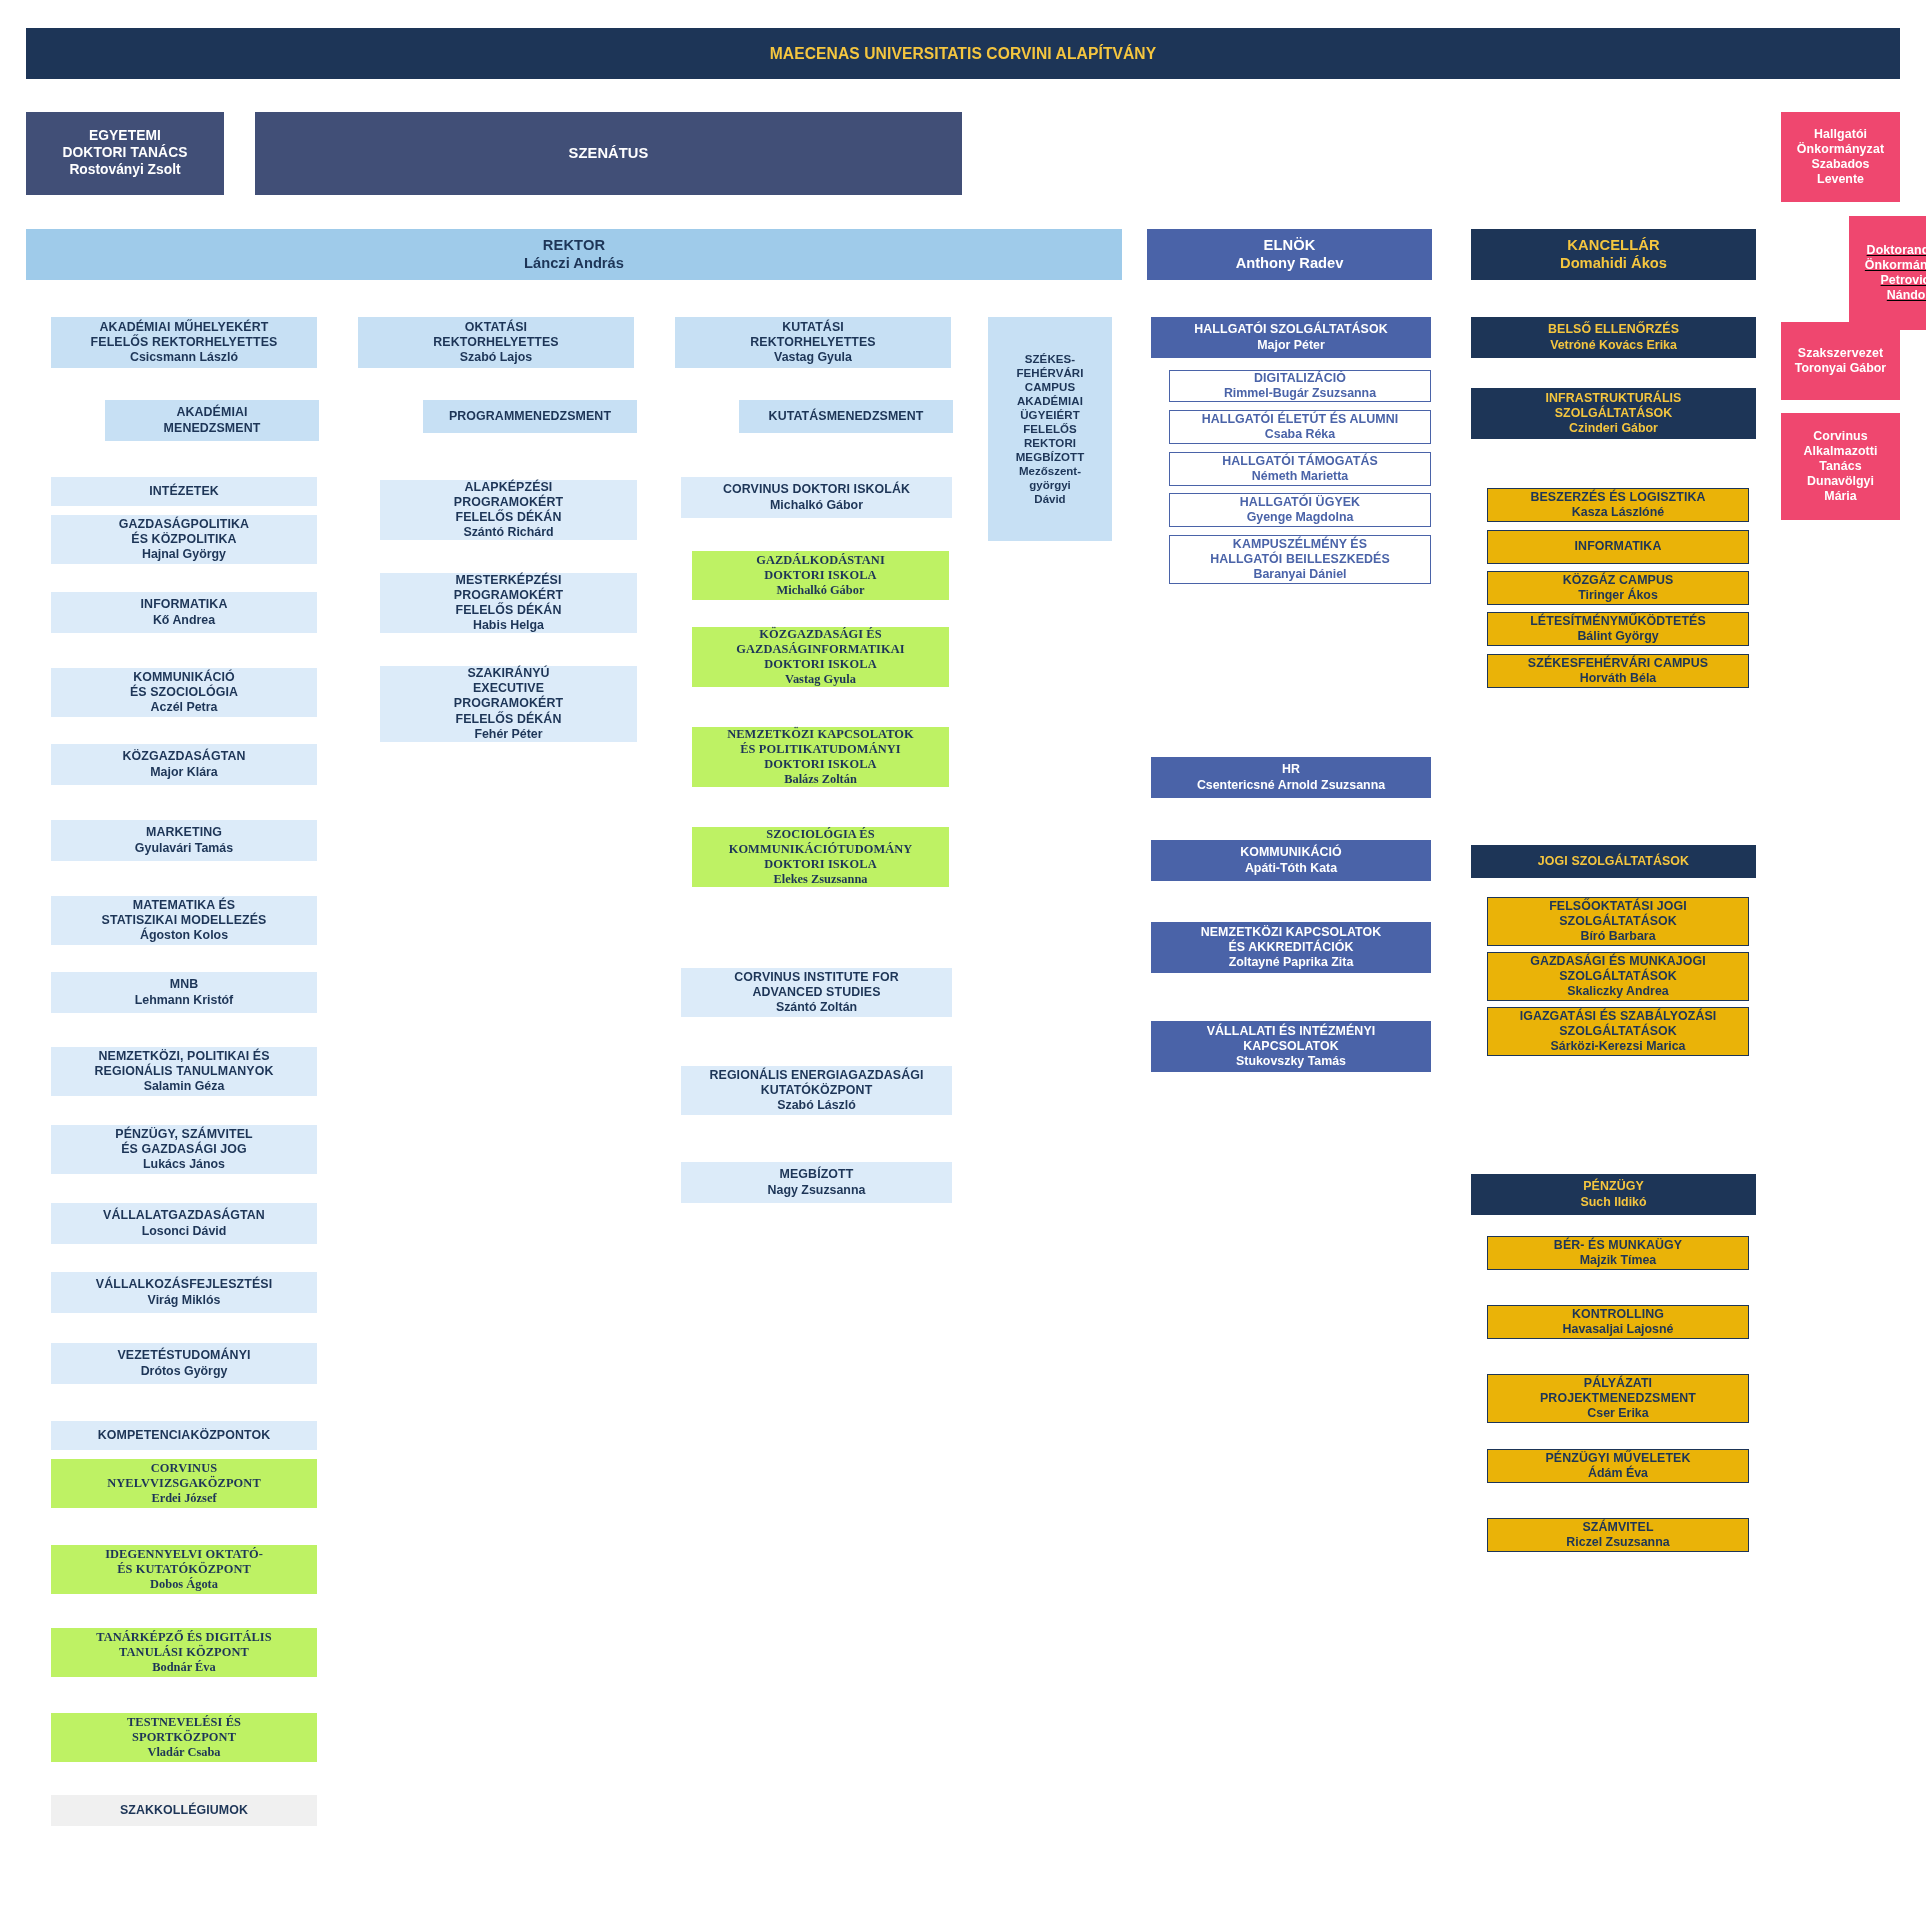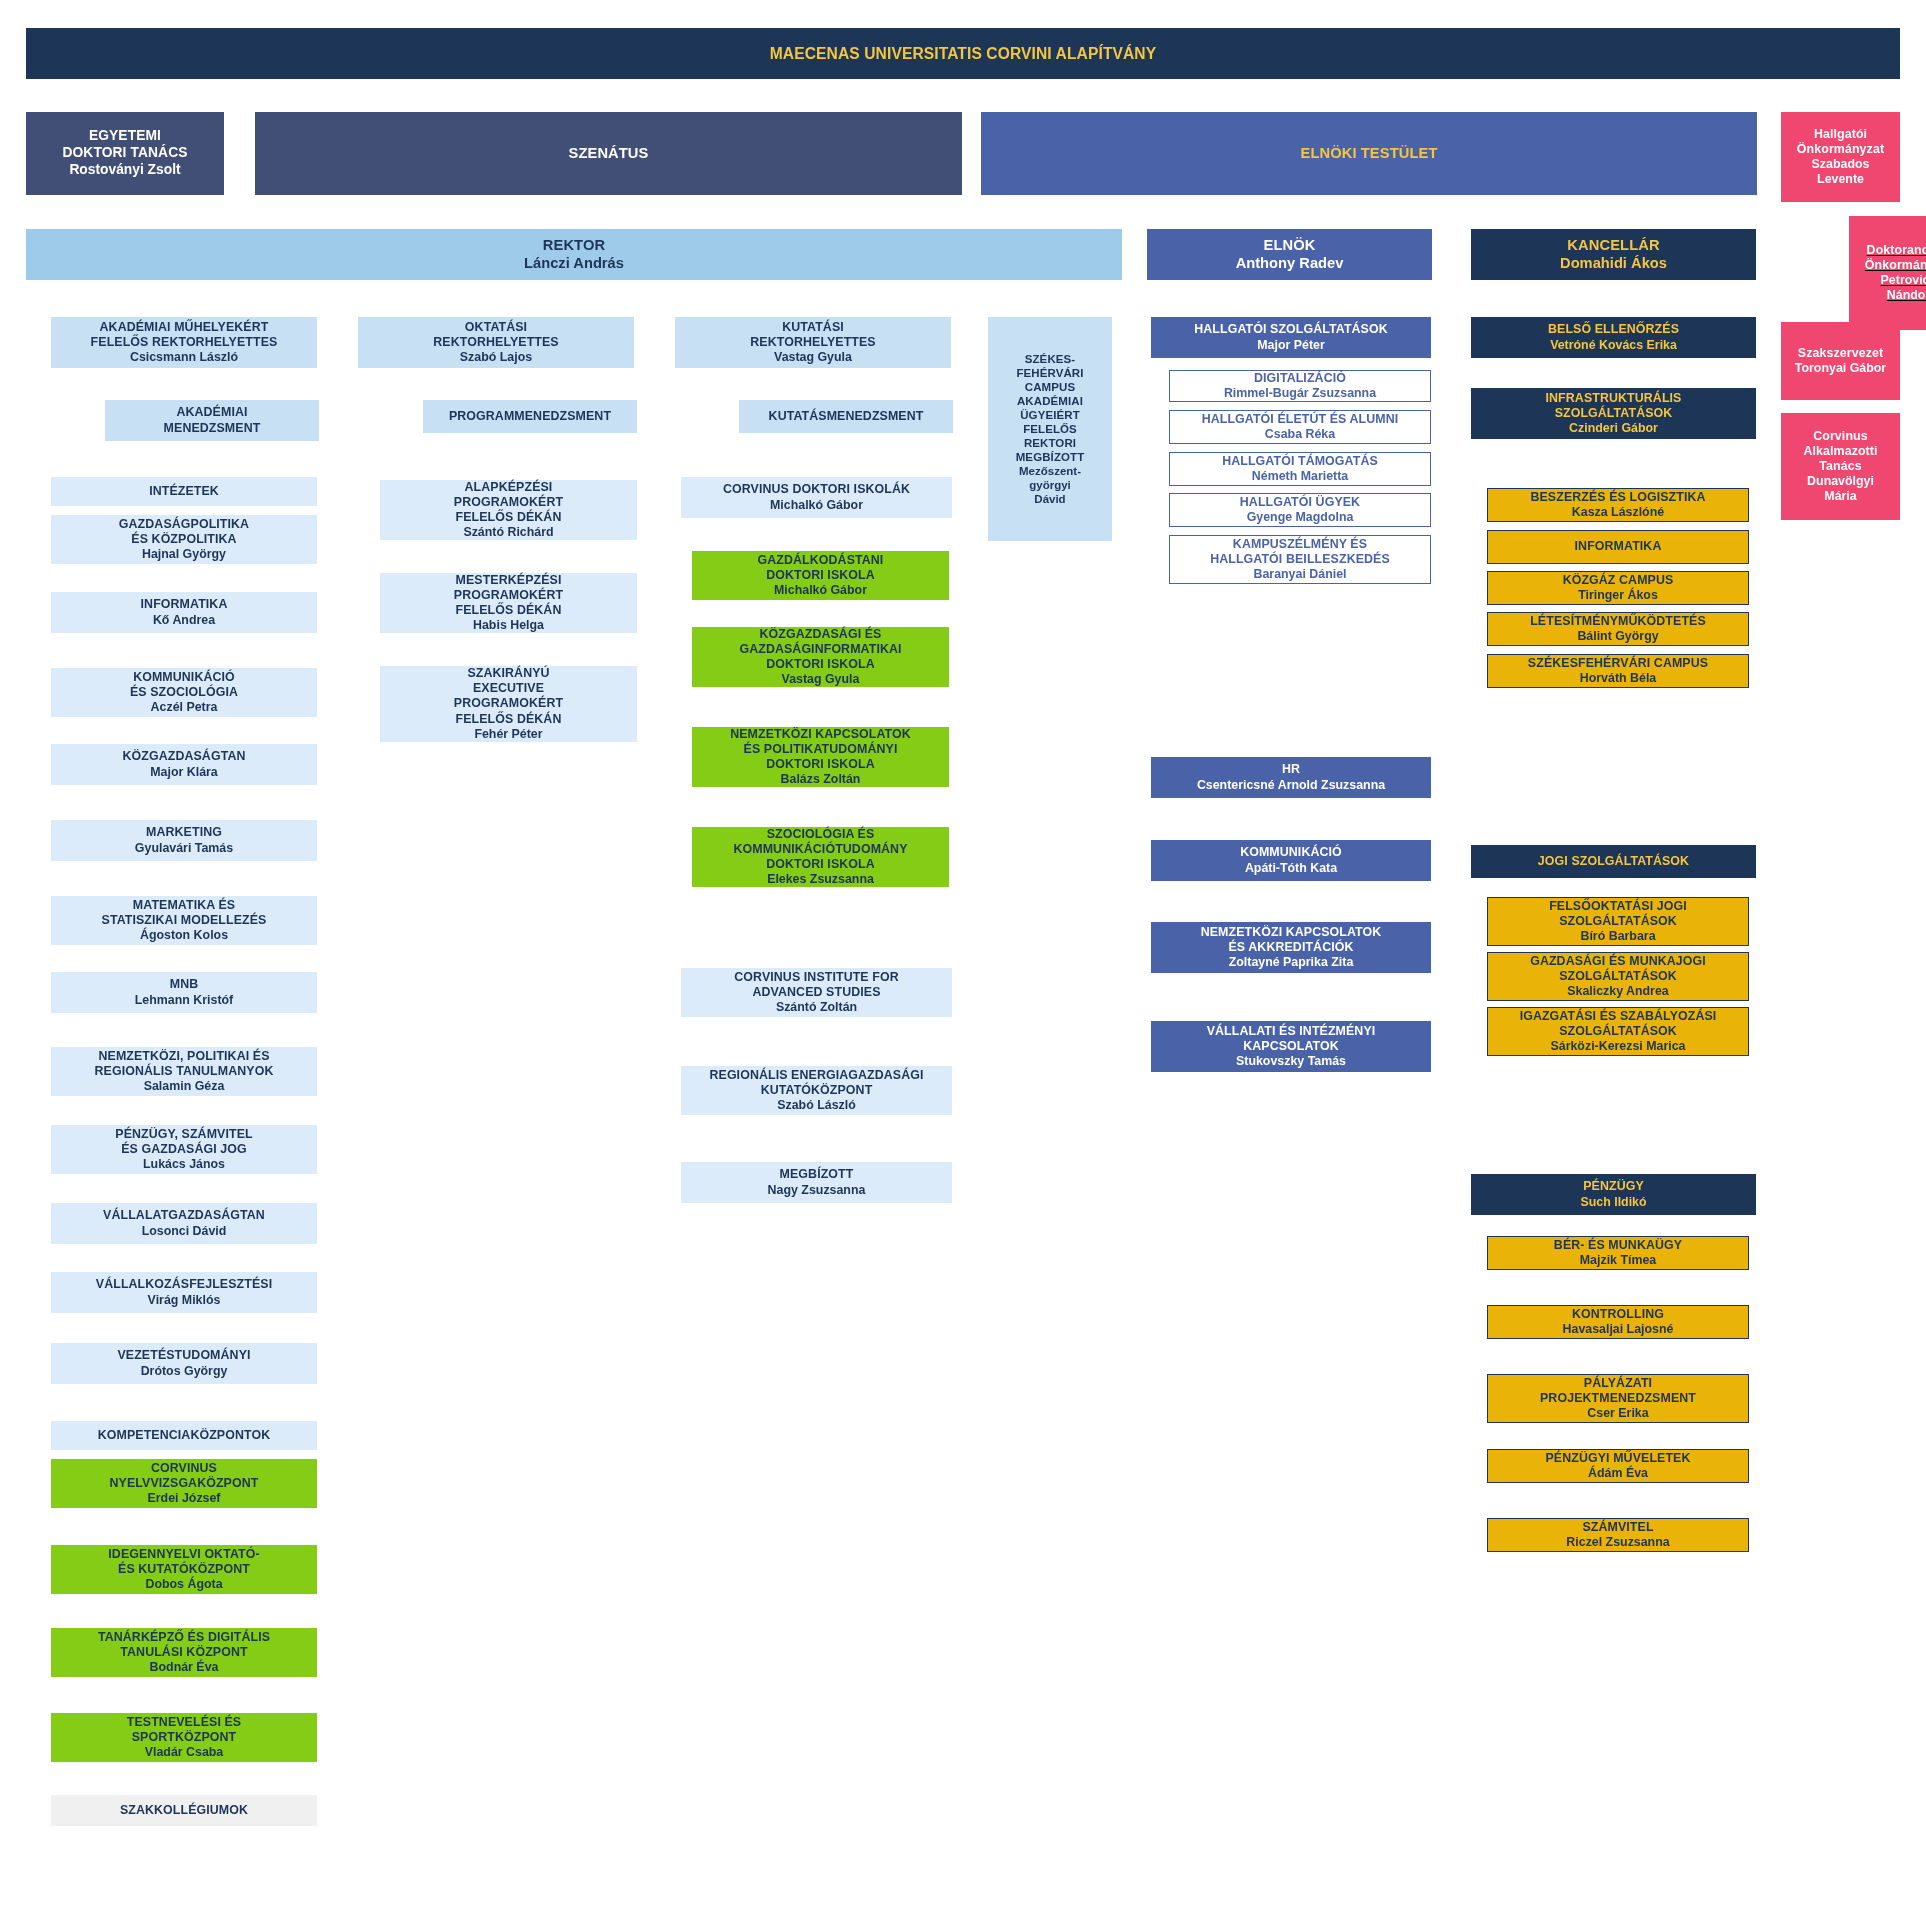--- a/index.html
+++ b/index.html
@@ -43,21 +43,21 @@
 
   .sky        { background:#9fcbea; }
   .sky .t, .sky .n { color:#1d3557; }
 
   .lightblue  { background:#c7e0f4; }
   .lightblue .t, .lightblue .n { color:#1d3557; }
 
   .paleblue   { background:#dcebf9; }
   .paleblue .t, .paleblue .n { color:#1d3557; }
 
-  .paleblue2  { background:#84cc16; }
+  .paleblue2  { background:#bef264;font-family:Liberation Serif, serif; }
   .paleblue2 .t, .paleblue2 .n { color:#1d3557; }
 
   .grey       { background:#f0f0f0; }
   .grey .t, .grey .n { color:#1d3557; }
 
   .pink       { background:#ef476f; }
   .pink .t, .pink .n { color:#ffffff; }
 
   .outline-royal {
     background:#ffffff;
@@ -91,23 +91,20 @@
   <div class="box slate fs-sub" style="left:26px; top:112px; width:198px; height:83px;">
     <span class="t" style="white-space:pre-line;">EGYETEMI
 DOKTORI TANÁCS</span>
     <span class="n">Rostoványi Zsolt</span>
   </div>
 
   <div class="box slate fs-head" style="left:255px; top:112px; width:707px; height:83px;">
     <span class="t">SZENÁTUS</span>
   </div>
 
-  <div class="box royal royal-gold fs-head" style="left:981px; top:112px; width:776px; height:83px;">
-    <span class="t">ELNÖKI TESTÜLET</span>
-  </div>
 
   <div class="box pink fs-pink" style="left:1781px; top:112px; width:119px; height:90px;">
     <span class="t" style="white-space:pre-line;">Hallgatói
 Önkormányzat</span>
     <span class="n" style="white-space:pre-line;">Szabados
 Levente</span>
   </div>
 
   <div class="box pink fs-pink" style="left:1849px; top:216px; width:119px; height:114px;text-decoration:underline;">
     <span class="t" style="white-space:pre-line;">Doktorandusz

